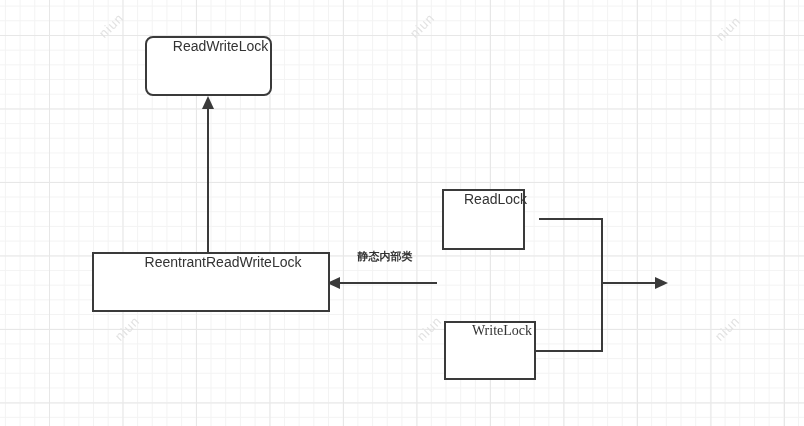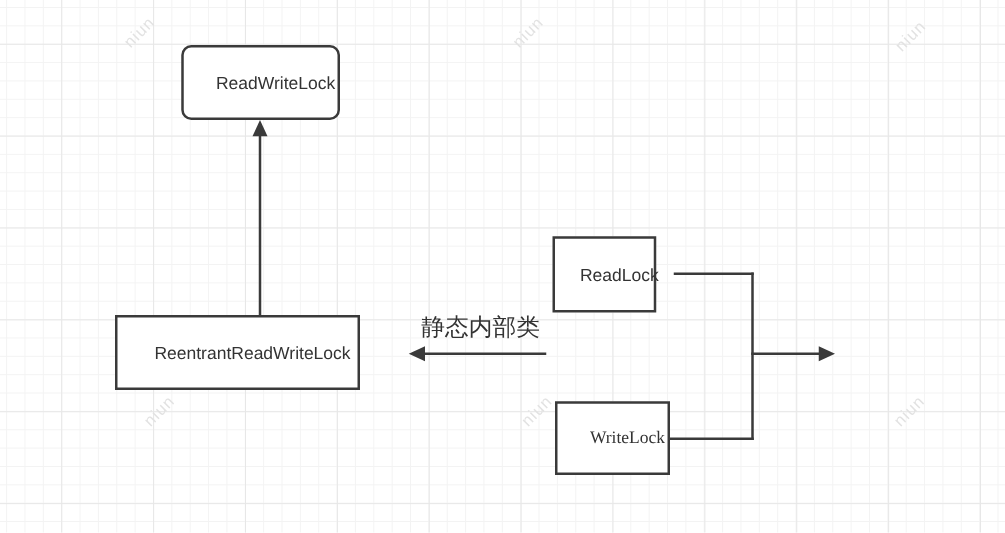--- a/index.html
+++ b/index.html
@@ -29,21 +29,20 @@
     white-space: nowrap;
   }
   .node {
     position: absolute;
     box-sizing: border-box;
     background: #ffffff;
     border: 2px solid #3a3a3a;
     color: #333333;
     font-size: 14px;
     display: flex;
-    align-items: center;
     justify-content: center;
     white-space: nowrap;
     padding-left: 24px;
   }
   .node.rounded { border-radius: 8px; }
   .edge-line {
     position: absolute;
     background: #3a3a3a;
   }
   .arrowhead {
@@ -61,22 +60,24 @@
     border-right: 13px solid #3a3a3a;
   }
   .arrow-right {
     border-top: 6px solid transparent;
     border-bottom: 6px solid transparent;
     border-left: 13px solid #3a3a3a;
   }
   .edge-label {
     position: absolute;
     color: #333333;
-    font-size: 19px;
+    font-size: 11px;
+    text-align: center;
     white-space: nowrap;
+    font-weight: bold;
   }
 </style>
 </head>
 <body>
 
 <div class="stage">
 
   <span class="watermark" style="left:97px;  top:18px;">niun</span>
   <span class="watermark" style="left:408px; top:18px;">niun</span>
   <span class="watermark" style="left:714px; top:21px;">niun</span>
@@ -97,21 +98,21 @@
 
   <div class="edge-line" style="left:601px; top:218px; width:2px; height:134px;"></div>
 
   <div class="edge-line" style="left:601px; top:282px; width:55px; height:2px;"></div>
   <div class="arrowhead arrow-right" style="left:655px; top:277px;"></div>
 
   <div class="node rounded" style="left:145px; top:36px; width:127px; height:60px;">
     <span>ReadWriteLock</span>
   </div>
 
-  <div class="node" style="left:92px; top:252px; width:196px; height:60px;">
+  <div class="node" style="left:92px; top:252px; width:238px; height:60px;">
     <span>ReentrantReadWriteLock</span>
   </div>
 
   <div class="node" style="left:442px; top:189px; width:83px; height:61px;">
     <span>ReadLock</span>
   </div>
 
   <div class="node" style="left:444px; top:321px; width:92px; height:59px;font-family:Liberation Serif, serif;">
     <span>WriteLock</span>
   </div>

